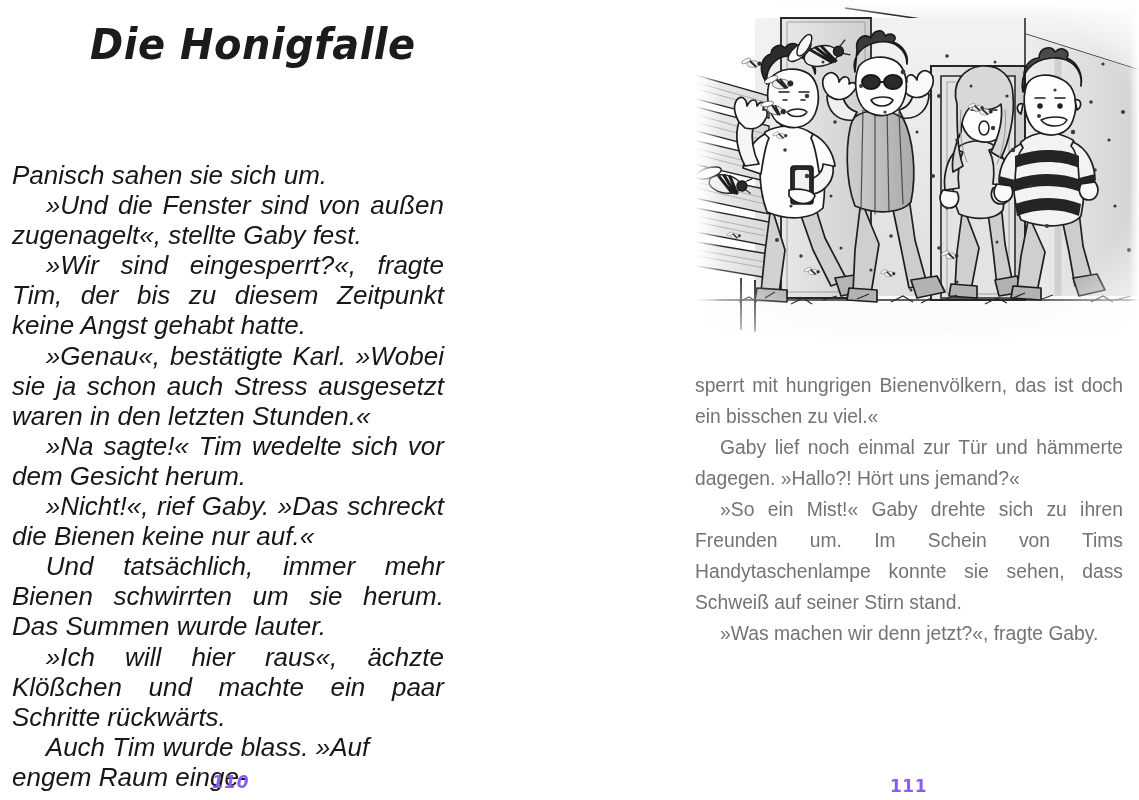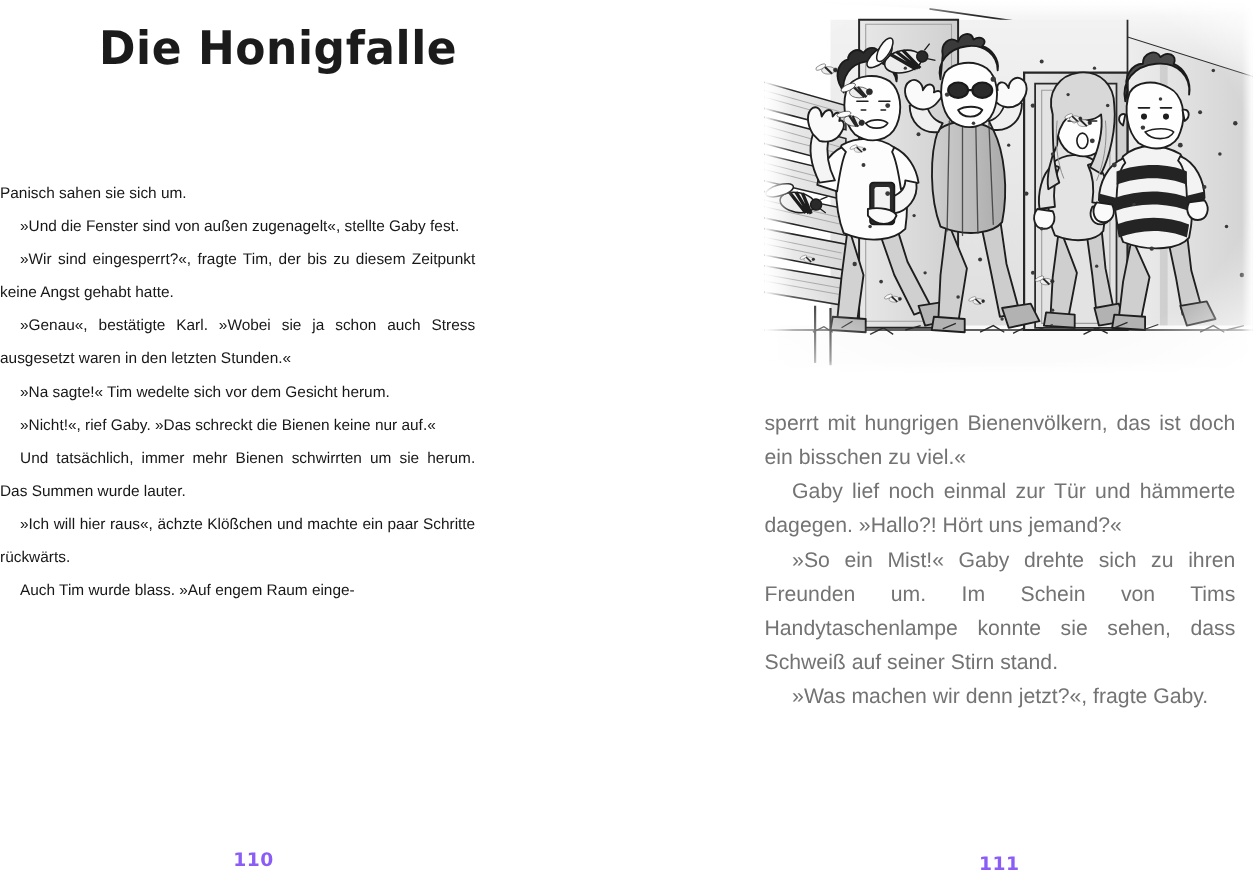--- a/index.html
+++ b/index.html
@@ -23,20 +23,21 @@
     background: #ffffff;
   }
 
   
   .page-left {
     position: absolute;
     left: 0;
     top: 0;
     width: 500px;
     height: 616px;
+    font-style: italic;
   }
 
   .chapter-title {
     position: absolute;
     left: 90px;
     top: 20px;
     font-family: "DejaVu Sans", sans-serif;
     font-weight: 700;
     font-size: 40px;
     letter-spacing: 0.5px;
@@ -44,25 +45,26 @@
     white-space: nowrap;
     transform: scaleY(1.05);
     transform-origin: left top;
   }
 
   .col-left {
     position: absolute;
     left: 0px;
     top: 160px;
     width: 432px;
-    font-size: 14px;
+    font-size: 26px;
     line-height: 30.1px;
     text-align: justify;
     color: #171717;
     hyphens: manual;
+    padding-left: 12px;
   }
 
   .col-right {
     position: absolute;
     left: 695px;
     top: 370px;
     width: 428px;
     font-size: 19.3px;
     line-height: 31px;
     text-align: justify;

